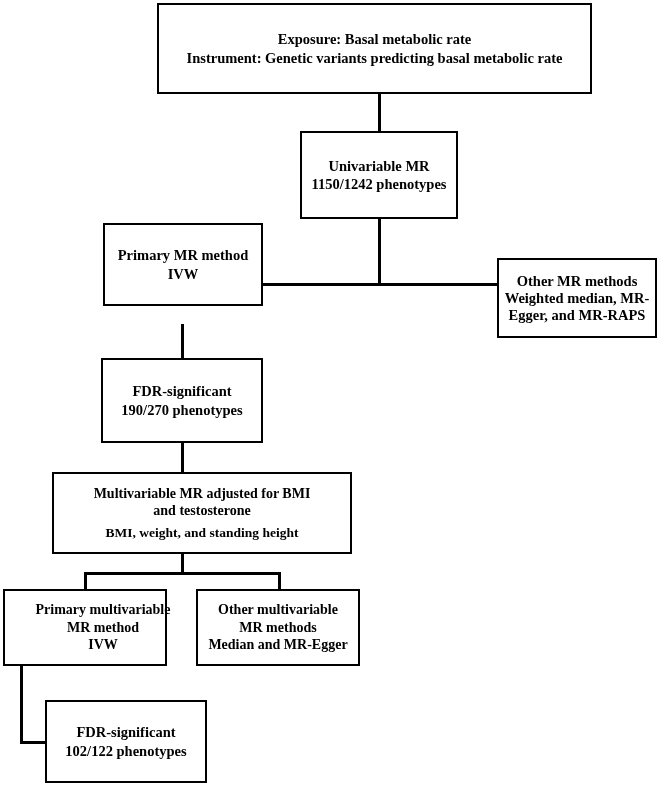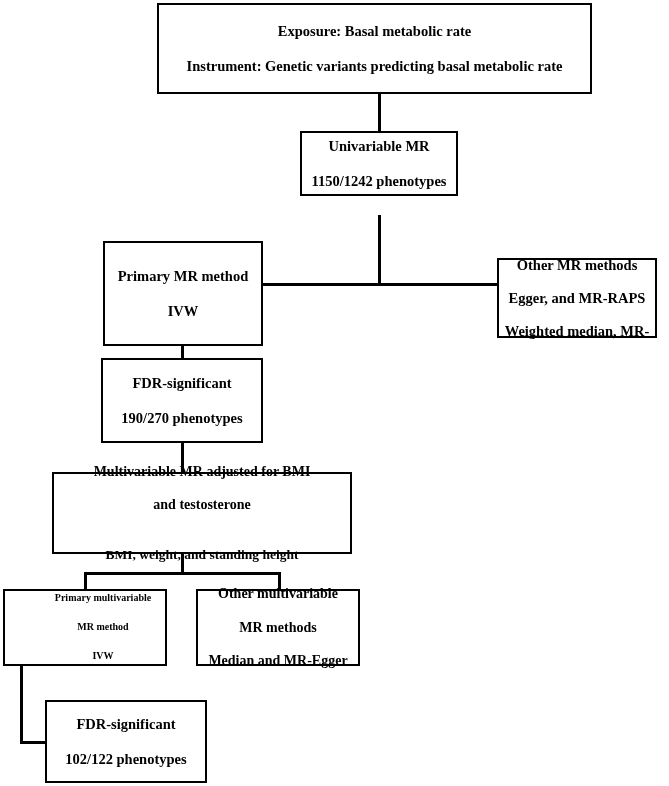--- a/index.html
+++ b/index.html
@@ -24,21 +24,20 @@
     box-sizing: border-box;
     border: 2.5px solid #000000;
     background: #ffffff;
     display: flex;
     flex-direction: column;
     align-items: center;
     justify-content: center;
     text-align: center;
     z-index: 2;
     padding: 2px 13px;
-    gap: 16px;
   }
   .line-bold {
     font-weight: bold;
     line-height: 1.27;
     white-space: nowrap;
   }
   .line-reg {
     font-weight: bold;
     line-height: 1.27;
     white-space: nowrap;
@@ -46,40 +45,40 @@
   .connector {
     position: absolute;
     background: #000000;
     z-index: 1;
   }
   .v { width: 2.5px; }
   .h { height: 2.5px; }
 
   
   #box-header   { left: 157px; top: 3px;   width: 435px; height: 91px;  }
-  #box-univ     { left: 300px; top: 131px; width: 158px; height: 65px;  }
-  #box-primary  { left: 103px; top: 241px; width: 160px; height: 105px;  }
+  #box-univ     { left: 300px; top: 131px; width: 158px; height: 88px;  }
+  #box-primary  { left: 103px; top: 223px; width: 160px; height: 83px;  }
   #box-other    { left: 497px; top: 258px; width: 160px; height: 80px;  }
   #box-fdr1     { left: 101px; top: 358px; width: 162px; height: 85px;  }
   #box-mvmr     { left: 52px;  top: 472px; width: 300px; height: 82px;  }
   #box-pmv      { left: 3px;   top: 589px; width: 164px; height: 77px;  }
   #box-omv      { left: 196px; top: 589px; width: 164px; height: 77px;  }
   #box-fdr2     { left: 45px;  top: 700px; width: 162px; height: 83px;  }
 
   
   #box-header .line-bold { font-size: 14.5px; }
   #box-univ   .line-bold,
   #box-univ   .line-reg  { font-size: 14.5px; }
   #box-primary .line-bold { font-size: 14.5px; }
   #box-other  .line-bold { font-size: 14.5px; }
   #box-fdr1   .line-bold,
   #box-fdr1   .line-reg  { font-size: 14.5px; }
   #box-mvmr   .line-bold { font-size: 14px; }
   #box-mvmr   .line-reg  { font-size: 13.5px; }
-  #box-pmv    .line-bold { font-size: 10px; margin-left: 36px; }
+  #box-pmv    .line-bold { font-size: 14px; margin-left: 36px; }
   #box-omv    .line-bold { font-size: 14px; }
   #box-fdr2   .line-bold,
   #box-fdr2   .line-reg  { font-size: 14.5px; }
   #box-other  .line-bold.tight { line-height: 1.18; }
   #box-mvmr   .spacer    { height: 4px; }
 </style>
 </head>
 <body>
 
 <div id="flowchart">
@@ -112,22 +111,22 @@
     <div class="line-reg">1150/1242 phenotypes</div>
   </div>
 
   <div class="box" id="box-primary">
     <div class="line-bold">Primary MR method</div>
     <div class="line-bold">IVW</div>
   </div>
 
   <div class="box" id="box-other">
     <div class="line-bold">Other MR methods</div>
+    <div class="line-bold tight">Weighted median, MR-</div>
     <div class="line-bold tight">Egger, and MR-RAPS</div>
-    <div class="line-bold tight">Weighted median, MR-</div>
   </div>
 
   <div class="box" id="box-fdr1">
     <div class="line-bold">FDR-significant</div>
     <div class="line-reg">190/270 phenotypes</div>
   </div>
 
   <div class="box" id="box-mvmr">
     <div class="line-bold">Multivariable MR adjusted for BMI</div>
     <div class="line-bold">and testosterone</div>

